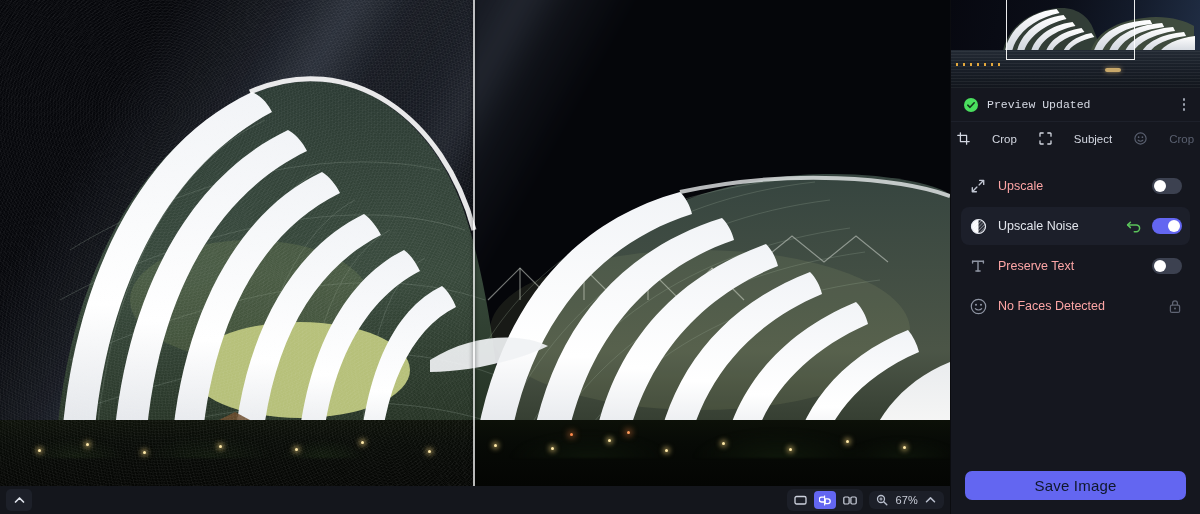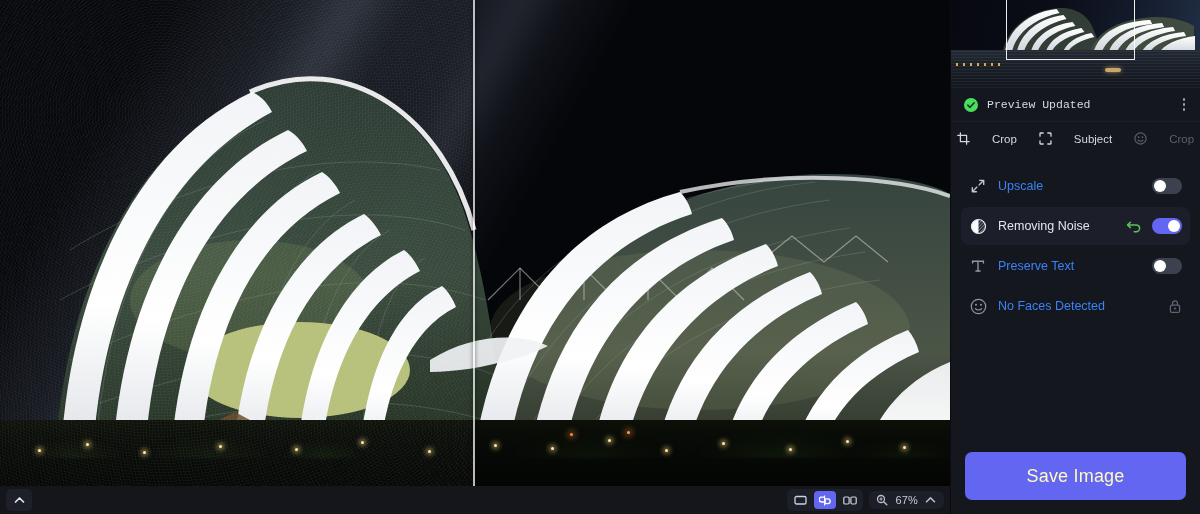--- a/index.html
+++ b/index.html
@@ -166,39 +166,39 @@
   .tdiv { width:1px; height:13px; background:#2c303c; }
 
   .settings { padding:12px 10px 0; display:flex; flex-direction:column; gap:2px; flex:1 1 auto; }
   .srow {
     display:flex; align-items:center; gap:11px; height:38px;
     padding:0 8px; border-radius:8px;
   }
   .srow.highlight { background:#1c1f2a; }
   .srow .sicon { width:18px; display:flex; align-items:center; justify-content:center; flex:none; }
   .slabel { font-size:12.5px; color:#e2e5ec; white-space:nowrap; }
-  .slabel.dim { color:#3b82f6; }
+  .slabel.dim { color:#fca5a5; }
   .slink { text-decoration:underline; text-underline-offset:3px; cursor:pointer; }
   .srow .tail { margin-left:auto; display:flex; align-items:center; gap:10px; }
 
   .toggle {
     width:30px; height:16px; border-radius:9px; position:relative;
     cursor:pointer; flex:none; background:#3c4150;
   }
   .toggle.on { background:#6366f1; }
   .toggle .knob {
     position:absolute; top:2px; left:2px; width:12px; height:12px;
     border-radius:50%; background:#fff;
   }
   .toggle.on .knob { left:16px; }
 
   .saveWrap { padding:10px 14px 14px; flex:none; }
   .savebtn {
-    width:100%; height:48px; border-radius:7px; border:none;
-    background:#6366f1; color:#fef9c3; font-size:18px;
+    width:100%; height:29px; border-radius:7px; border:none;
+    background:#6366f1; color:#0f172a; font-size:15px;
     font-family:"Liberation Sans", sans-serif; cursor:pointer; letter-spacing:.2px;
   }
 </style>
 </head>
 <body>
 
 <div class="app">
 
   <div class="canvas-col">
     <div class="canvas">
@@ -469,21 +469,21 @@
               <pattern id="hatch" width="2.4" height="2.4" patternUnits="userSpaceOnUse" patternTransform="rotate(45)">
                 <rect width="1.1" height="2.4" fill="#e4e7ee"></rect>
               </pattern>
             </defs>
             <circle cx="8.5" cy="8.5" r="7" fill="#ffffff"></circle>
             <path d="M8.5 1.5 A7 7 0 0 1 8.5 15.5 Z" fill="#1b1e28"></path>
             <circle cx="8.5" cy="8.5" r="7" fill="url(#hatch)" opacity=".45"></circle>
             <circle cx="8.5" cy="8.5" r="7" stroke="#e4e7ee" stroke-width="1.2" fill="none"></circle>
           </svg>
         </span>
-        <span class="slabel">Removing Noise</span>
+        <span class="slabel">Upscale Noise</span>
         <span class="tail">
           <svg width="16" height="14" viewBox="0 0 16 14">
             <path d="M4.4 3.2 L1.6 5.9 L4.4 8.6" stroke="#5bc35b" stroke-width="1.5" fill="none" stroke-linecap="round" stroke-linejoin="round"></path>
             <path d="M1.8 5.9 H10.2 A3.4 3.4 0 0 1 10.2 12.7 H8.3" stroke="#5bc35b" stroke-width="1.5" fill="none" stroke-linecap="round"></path>
           </svg>
           <span class="toggle on">
               <span class="knob"></span>
             </span>
         </span>
       </div>

